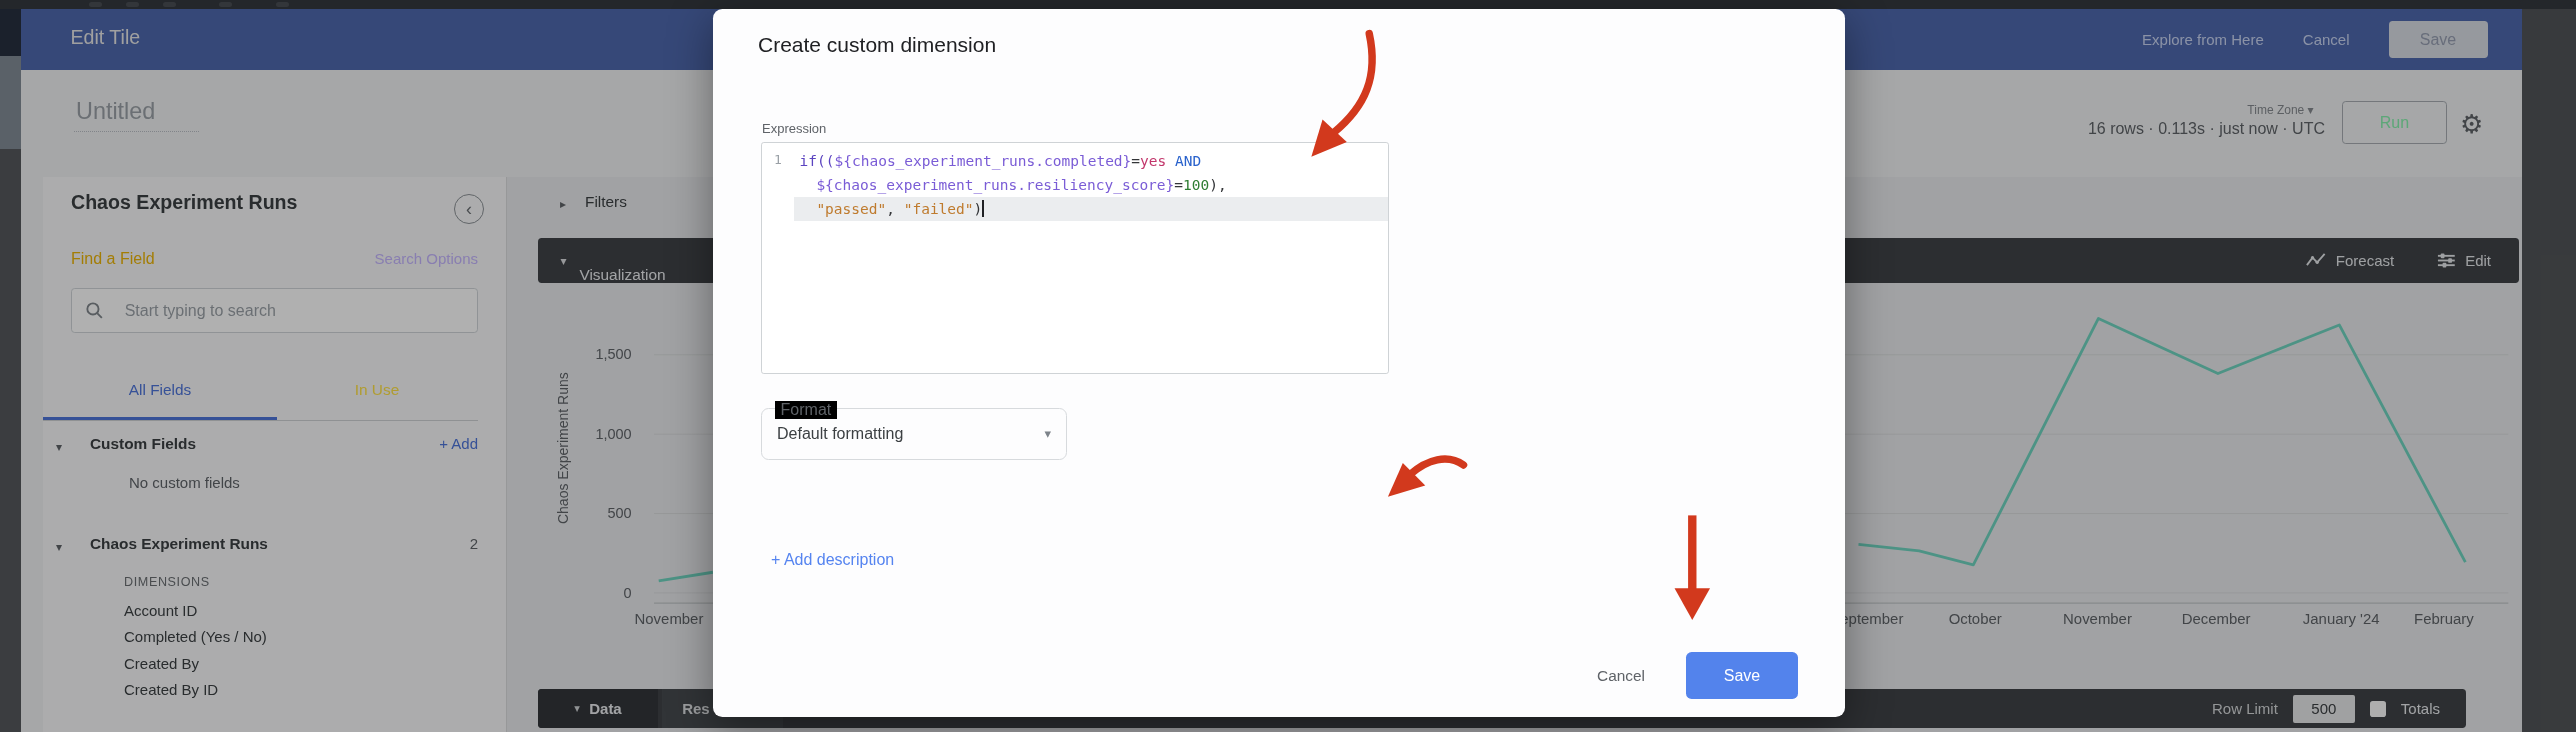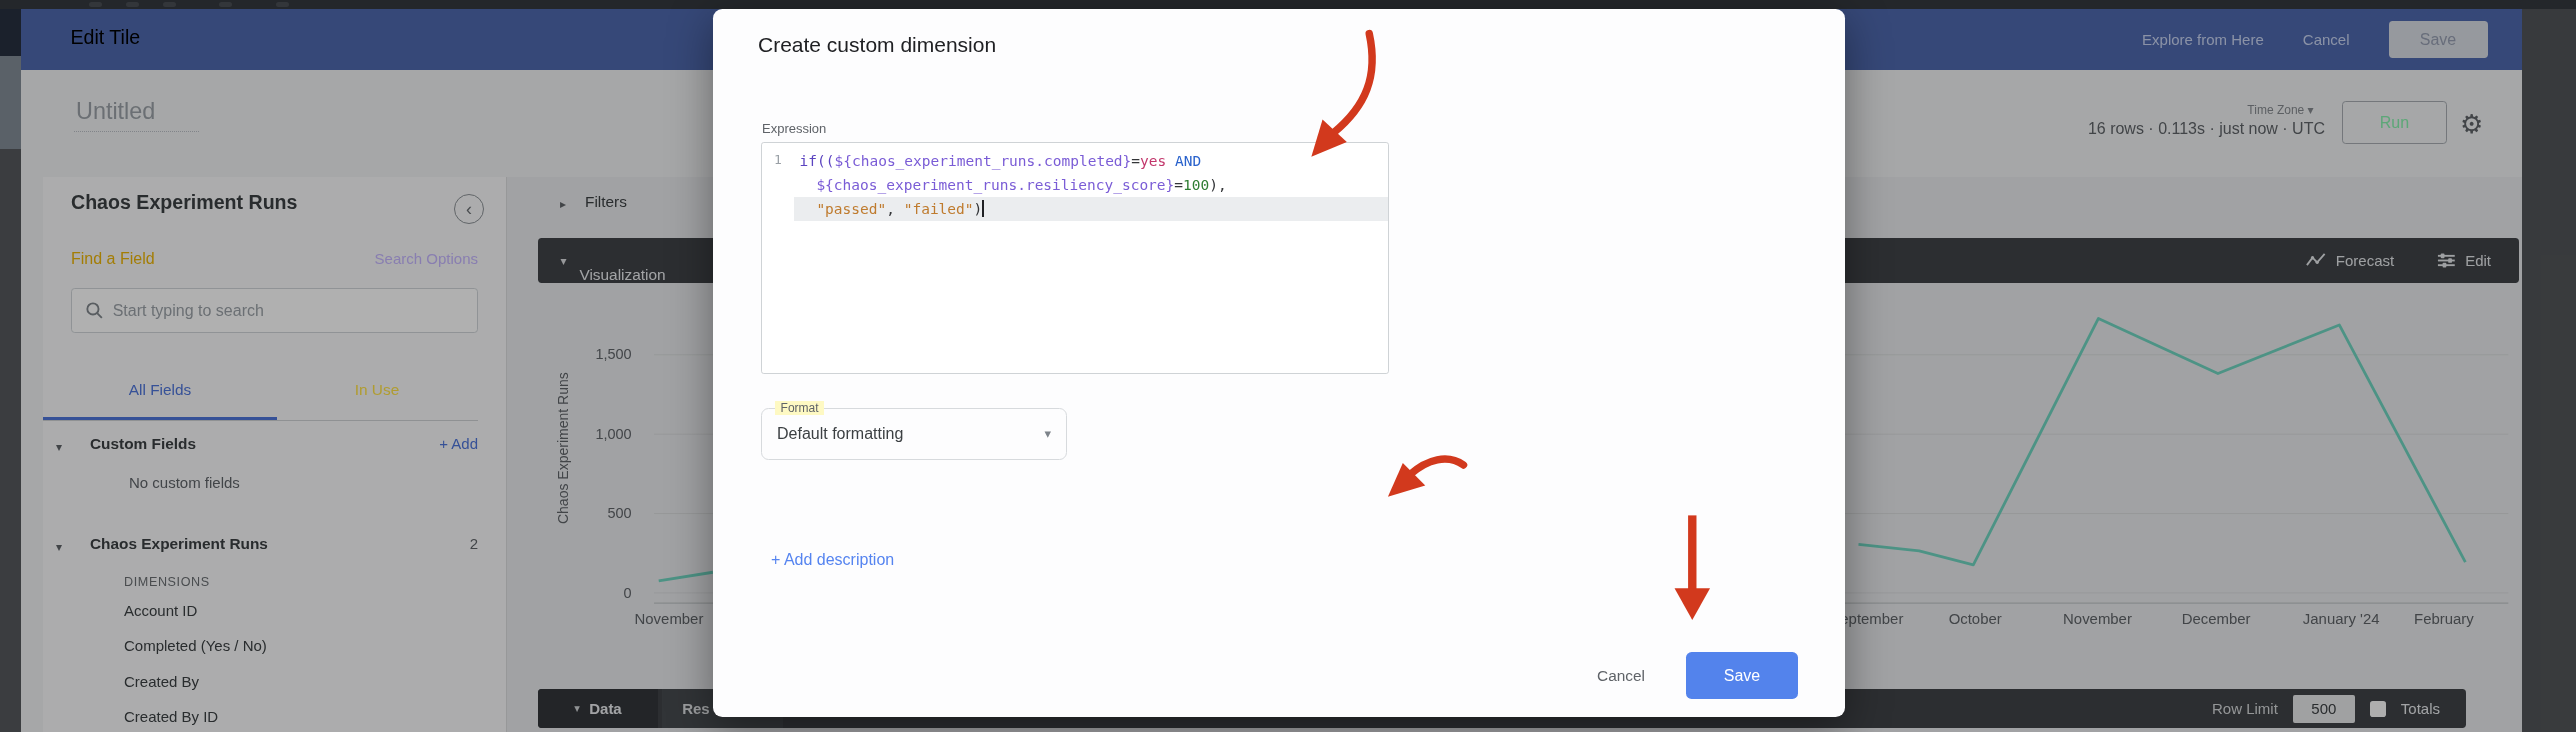--- a/index.html
+++ b/index.html
@@ -10,21 +10,21 @@
   
   #top-strip{left:0;top:0;width:2576px;height:9.3px;background:#34383e;z-index:5;}
   .strip-dot{position:absolute;top:1.9px;width:13px;height:5.6px;border-radius:2.8px;background:#4a4e54;}
   #left-band-top{left:0;top:0;width:20.5px;height:56px;background:#28303f;}
   #left-band-mid{left:0;top:56px;width:20.5px;height:93px;background:#828b95;}
   #left-band-bot{left:0;top:149px;width:20.5px;height:583px;background:#55585c;}
   #right-band{left:2522px;top:0;width:54px;height:732px;background:#515458;}
 
   
   #app-header{left:20.5px;top:9.3px;width:2501px;height:61px;background:#4e68ad;}
-  #edit-tile-title{position:absolute;left:50px;top:17px;font-size:19.6px;color:#000000;}
+  #edit-tile-title{position:absolute;left:50px;top:17px;font-size:19.6px;color:#e5e5e5;}
   #header-right{position:absolute;right:34px;top:0;height:100%;display:flex;align-items:center;gap:39px;}
   .header-link{font-size:15px;color:#c7d2ee;cursor:pointer;}
   #header-save-btn{width:99px;height:37px;background:#d7dbe2;border-radius:3.7px;
     display:flex;align-items:center;justify-content:center;font-size:16px;color:#959db0;}
 
   
   #content-bg{left:20.5px;top:70px;width:2501px;height:662px;background:#eef0f1;}
   #chart-region{left:506px;top:177px;width:2016px;height:555px;background:#e7e9eb;}
   #sidebar-panel{left:43px;top:177px;width:463px;height:555px;background:#f6f7f8;}
   #sidebar-seam{left:506px;top:177px;width:0.9px;height:555px;background:#d8dadc;}
@@ -34,38 +34,38 @@
     font-family:"Liberation Sans",sans-serif;width:121px;}
   #untitled-input::placeholder{color:#9aa0a6;}
 
   
   #sidebar-title{left:71px;top:191px;font-size:19.6px;font-weight:600;color:#3c4043;}
   #collapse-circle{left:454px;top:194px;width:28px;height:28px;border:1.9px solid #8c9196;border-radius:50%;
     display:flex;align-items:center;justify-content:center;font-size:18px;color:#6a6e72;}
   #find-a-field{left:71px;top:250px;font-size:16px;font-weight:500;color:#eab308;}
   #search-options{left:319px;top:250px;width:159px;text-align:right;font-size:15px;color:#c4b5fd;}
   #search-box{left:71px;top:288px;width:407px;height:45px;background:#fcfdfd;border:0.9px solid #cfd3d7;border-radius:3.7px;
-    display:flex;align-items:center;padding:0 13px;box-sizing:border-box;gap:7px;}
+    display:flex;align-items:center;padding:0 13px;box-sizing:border-box;gap:19px;}
   #search-input{border:none;outline:none;background:transparent;font-size:16px;color:#3c4043;flex:1;
     font-family:"Liberation Sans",sans-serif;}
   #search-input::placeholder{color:#9aa0a6;}
   #tab-all-fields{left:43px;top:381px;width:234px;text-align:center;font-size:15.4px;color:#4e74d9;}
   #tab-in-use{left:276px;top:381px;width:202px;text-align:center;font-size:15.4px;color:#fde047;}
   #tab-underline{left:43px;top:417px;width:234px;height:3.7px;background:#4e74d9;}
   #tab-divider{left:43px;top:420px;width:435px;height:0.9px;background:#cdd0d3;}
   .tree-caret{font-size:12px;color:#5f6368;}
   #custom-fields-caret{left:56px;top:440px;}
   #custom-fields-label{left:90px;top:435px;font-size:15.4px;font-weight:600;color:#3c4043;}
   #custom-fields-add{left:411px;top:435px;width:67px;text-align:right;font-size:15px;color:#4e74d9;}
   #no-custom-fields{left:129px;top:474px;font-size:15px;color:#5f6368;}
   #view-caret{left:56px;top:540px;}
   #view-label{left:90px;top:535px;font-size:15.4px;font-weight:600;color:#3c4043;}
   #view-count{left:439px;top:535px;width:39px;text-align:right;font-size:15px;color:#5f6368;}
   #dims-header{left:124px;top:575px;font-size:12.6px;letter-spacing:0.6px;color:#6a6e72;font-weight:500;}
-  #dim-list{left:124px;top:600px;display:flex;flex-direction:column;gap:13px;}
+  #dim-list{left:124px;top:600px;display:flex;flex-direction:column;gap:4px;}
   .dim-item{font-size:15px;color:#3c4043;line-height:22.4px;}
 
   
   #filters-caret{left:560px;top:197px;font-size:12px;color:#5f6368;}
   #filters-label{left:585px;top:193px;font-size:15.4px;color:#3c4043;font-weight:500;}
   #viz-bar{left:538px;top:238px;width:1981px;height:45px;background:#3f4347;border-radius:3.7px;
     display:flex;align-items:center;}
   #viz-caret{margin-left:22.4px;font-size:12px;color:#d8dadd;}
   #viz-label{margin-left:13px;font-size:15.4px;color:#e8eaed;font-weight:500;margin-top:29px;}
   #viz-right{margin-left:auto;display:flex;align-items:center;gap:43px;margin-right:28px;}
@@ -105,21 +105,21 @@
     border:0.9px solid #cfd3d6;border-radius:2.8px;box-sizing:border-box;display:flex;}
   #ed-gutter{width:32px;padding-top:8.4px;text-align:center;font-size:13px;color:#9aa0a6;
     font-family:"DejaVu Sans Mono",monospace;}
   #code-lines{flex:1;padding-top:5.6px;font-family:"DejaVu Sans Mono",monospace;font-size:14.5px;line-height:24px;}
   .code-line{padding-left:5.6px;white-space:pre;}
   .code-line.wrapped{padding-left:22.4px;}
   .code-line.active{background:#ebedef;}
   .caret-bar{display:inline-block;width:1.9px;height:17px;background:#202124;vertical-align:-2.8px;}
   #help-text{position:absolute;left:730px;top:136px;width:381px;font-size:15px;line-height:23.4px;color:#84898e;}
   .fieldset{position:absolute;border-radius:7.5px;box-sizing:border-box;}
-  .legend{position:absolute;top:-8.4px;left:13px;background:#fef9c3;padding:0 5.6px;font-size:12px;text-align:center;}
+  .legend{position:absolute;top:-8.4px;left:13px;background:#000000;padding:0 5.6px;font-size:16px;text-align:center;}
   #format-field{left:48px;top:399px;width:306px;height:52px;border:1.4px solid #d7dadd;}
   #format-field .legend{color:#5f6368;}
   #format-value{position:absolute;left:15px;top:16px;font-size:16px;color:#3c4043;}
   #format-caret{position:absolute;right:15px;top:17px;font-size:13px;color:#7d838a;}
   #name-field{left:45px;top:470px;width:624px;height:54px;border:1.9px solid #5584f0;}
   #name-field .legend{color:#5584f0;}
   #name-field .req{color:#d93025;}
   #name-value{position:absolute;left:15px;top:16px;font-size:16px;color:#202124;}
   #add-description{position:absolute;left:58px;top:542px;font-size:16px;color:#5584f0;font-weight:500;}
   #modal-footer{position:absolute;left:0;top:643px;width:1085px;height:47px;display:flex;align-items:center;

